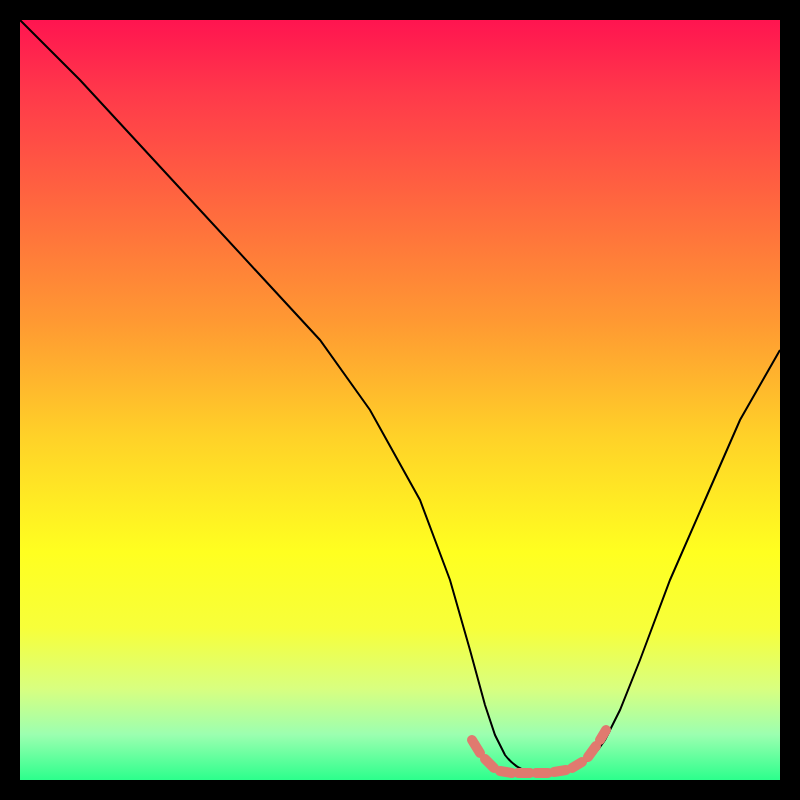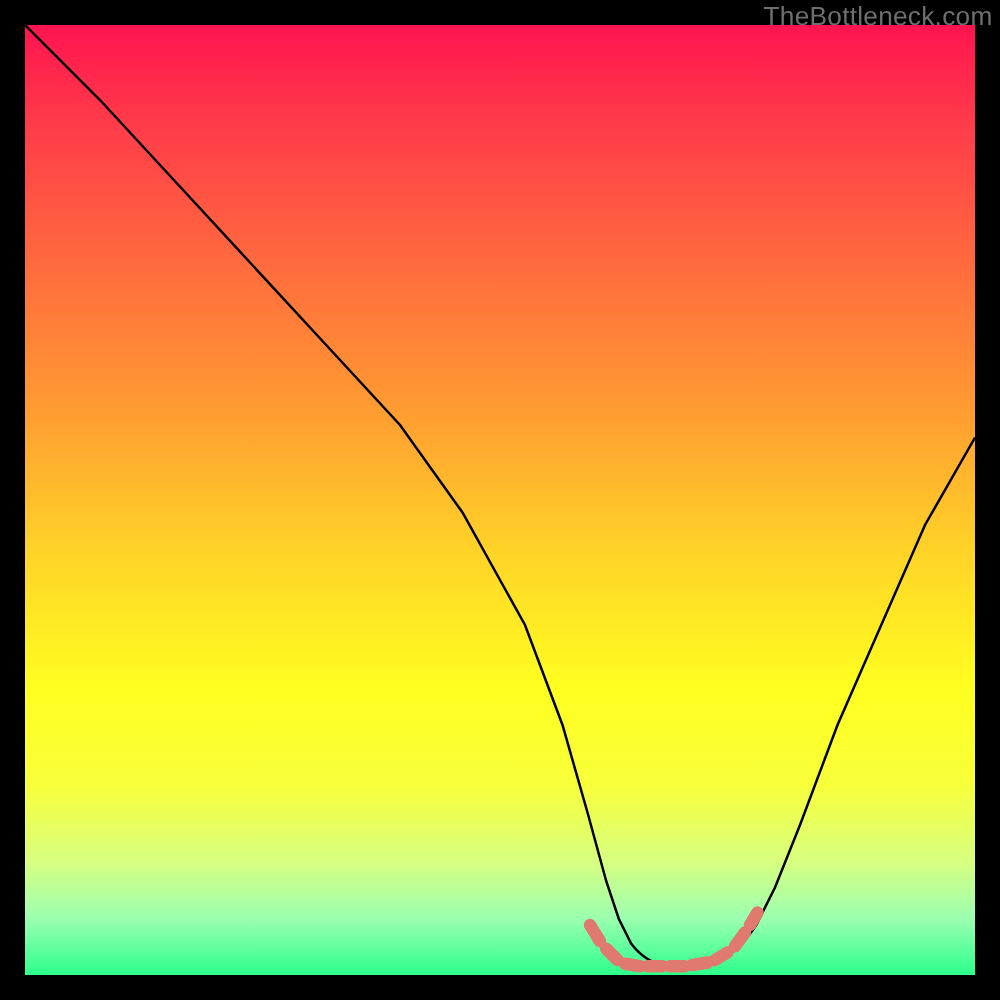--- a/index.html
+++ b/index.html
@@ -103,15 +103,14 @@
         <line x1="516" y1="753" x2="528" y2="753"></line>
         <line x1="534" y1="752" x2="546" y2="750"></line>
         <line x1="552" y1="748" x2="562" y2="742"></line>
         <line x1="568" y1="737" x2="576" y2="726"></line>
         <line x1="580" y1="720" x2="586" y2="710"></line>
       </g>
     </svg>
 
   </div>
 
-  <div class="watermark">TheBottleneck.com</div>
 
 </div>
 
 </body></html>

